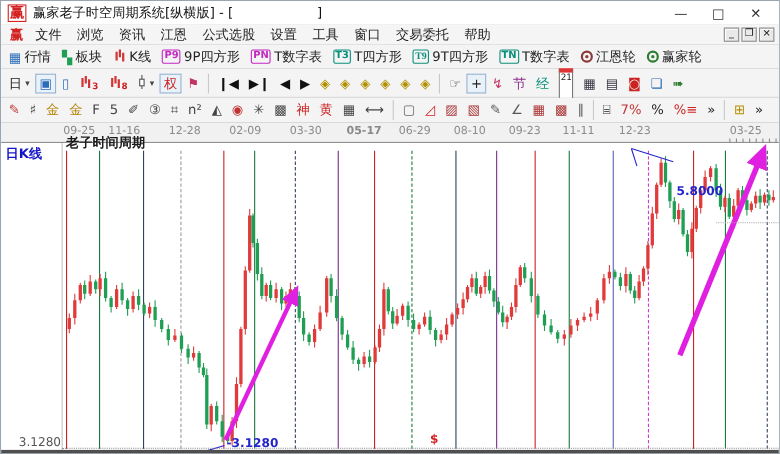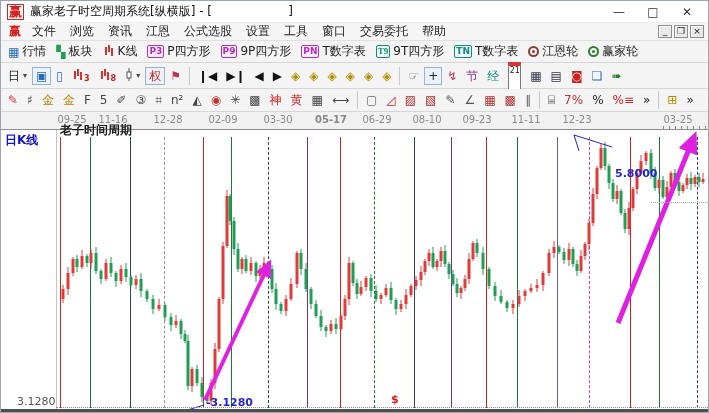--- a/index.html
+++ b/index.html
@@ -101,30 +101,30 @@
         <span class="glyph" style="color: rgb(31, 158, 84);">▚</span>
         <span>板块</span>
       </span>
       <span class="tbtn">
         <span><svg width="12" height="13">
             <path d="M3,3 V11 M6,1 V8 M9,4 V12" stroke="#d43333" stroke-width="2" fill="none"></path>
           </svg></span>
         <span>K线</span>
       </span>
       <span class="tbtn">
-        <span class="badge" style="color: rgb(194, 39, 194);">P3</span>
-        <span>P四方形</span>
-      </span>
-      <span class="tbtn">
         <span class="badge" style="color: rgb(194, 39, 194);">P9</span>
         <span>9P四方形</span>
       </span>
       <span class="tbtn">
         <span class="badge" style="color: rgb(194, 39, 194);">PN</span>
         <span>T数字表</span>
+      </span>
+      <span class="tbtn">
+        <span class="badge" style="color: rgb(10, 143, 123);">T3</span>
+        <span>T四方形</span>
       </span>
       <span class="tbtn">
         <span class="badge" style="color: rgb(10, 143, 123); font-family: Liberation Serif, serif;">T9</span>
         <span>9T四方形</span>
       </span>
       <span class="tbtn">
         <span class="badge" style="color: rgb(10, 143, 123);">TN</span>
         <span>T数字表</span>
       </span>
       <span class="tbtn">

